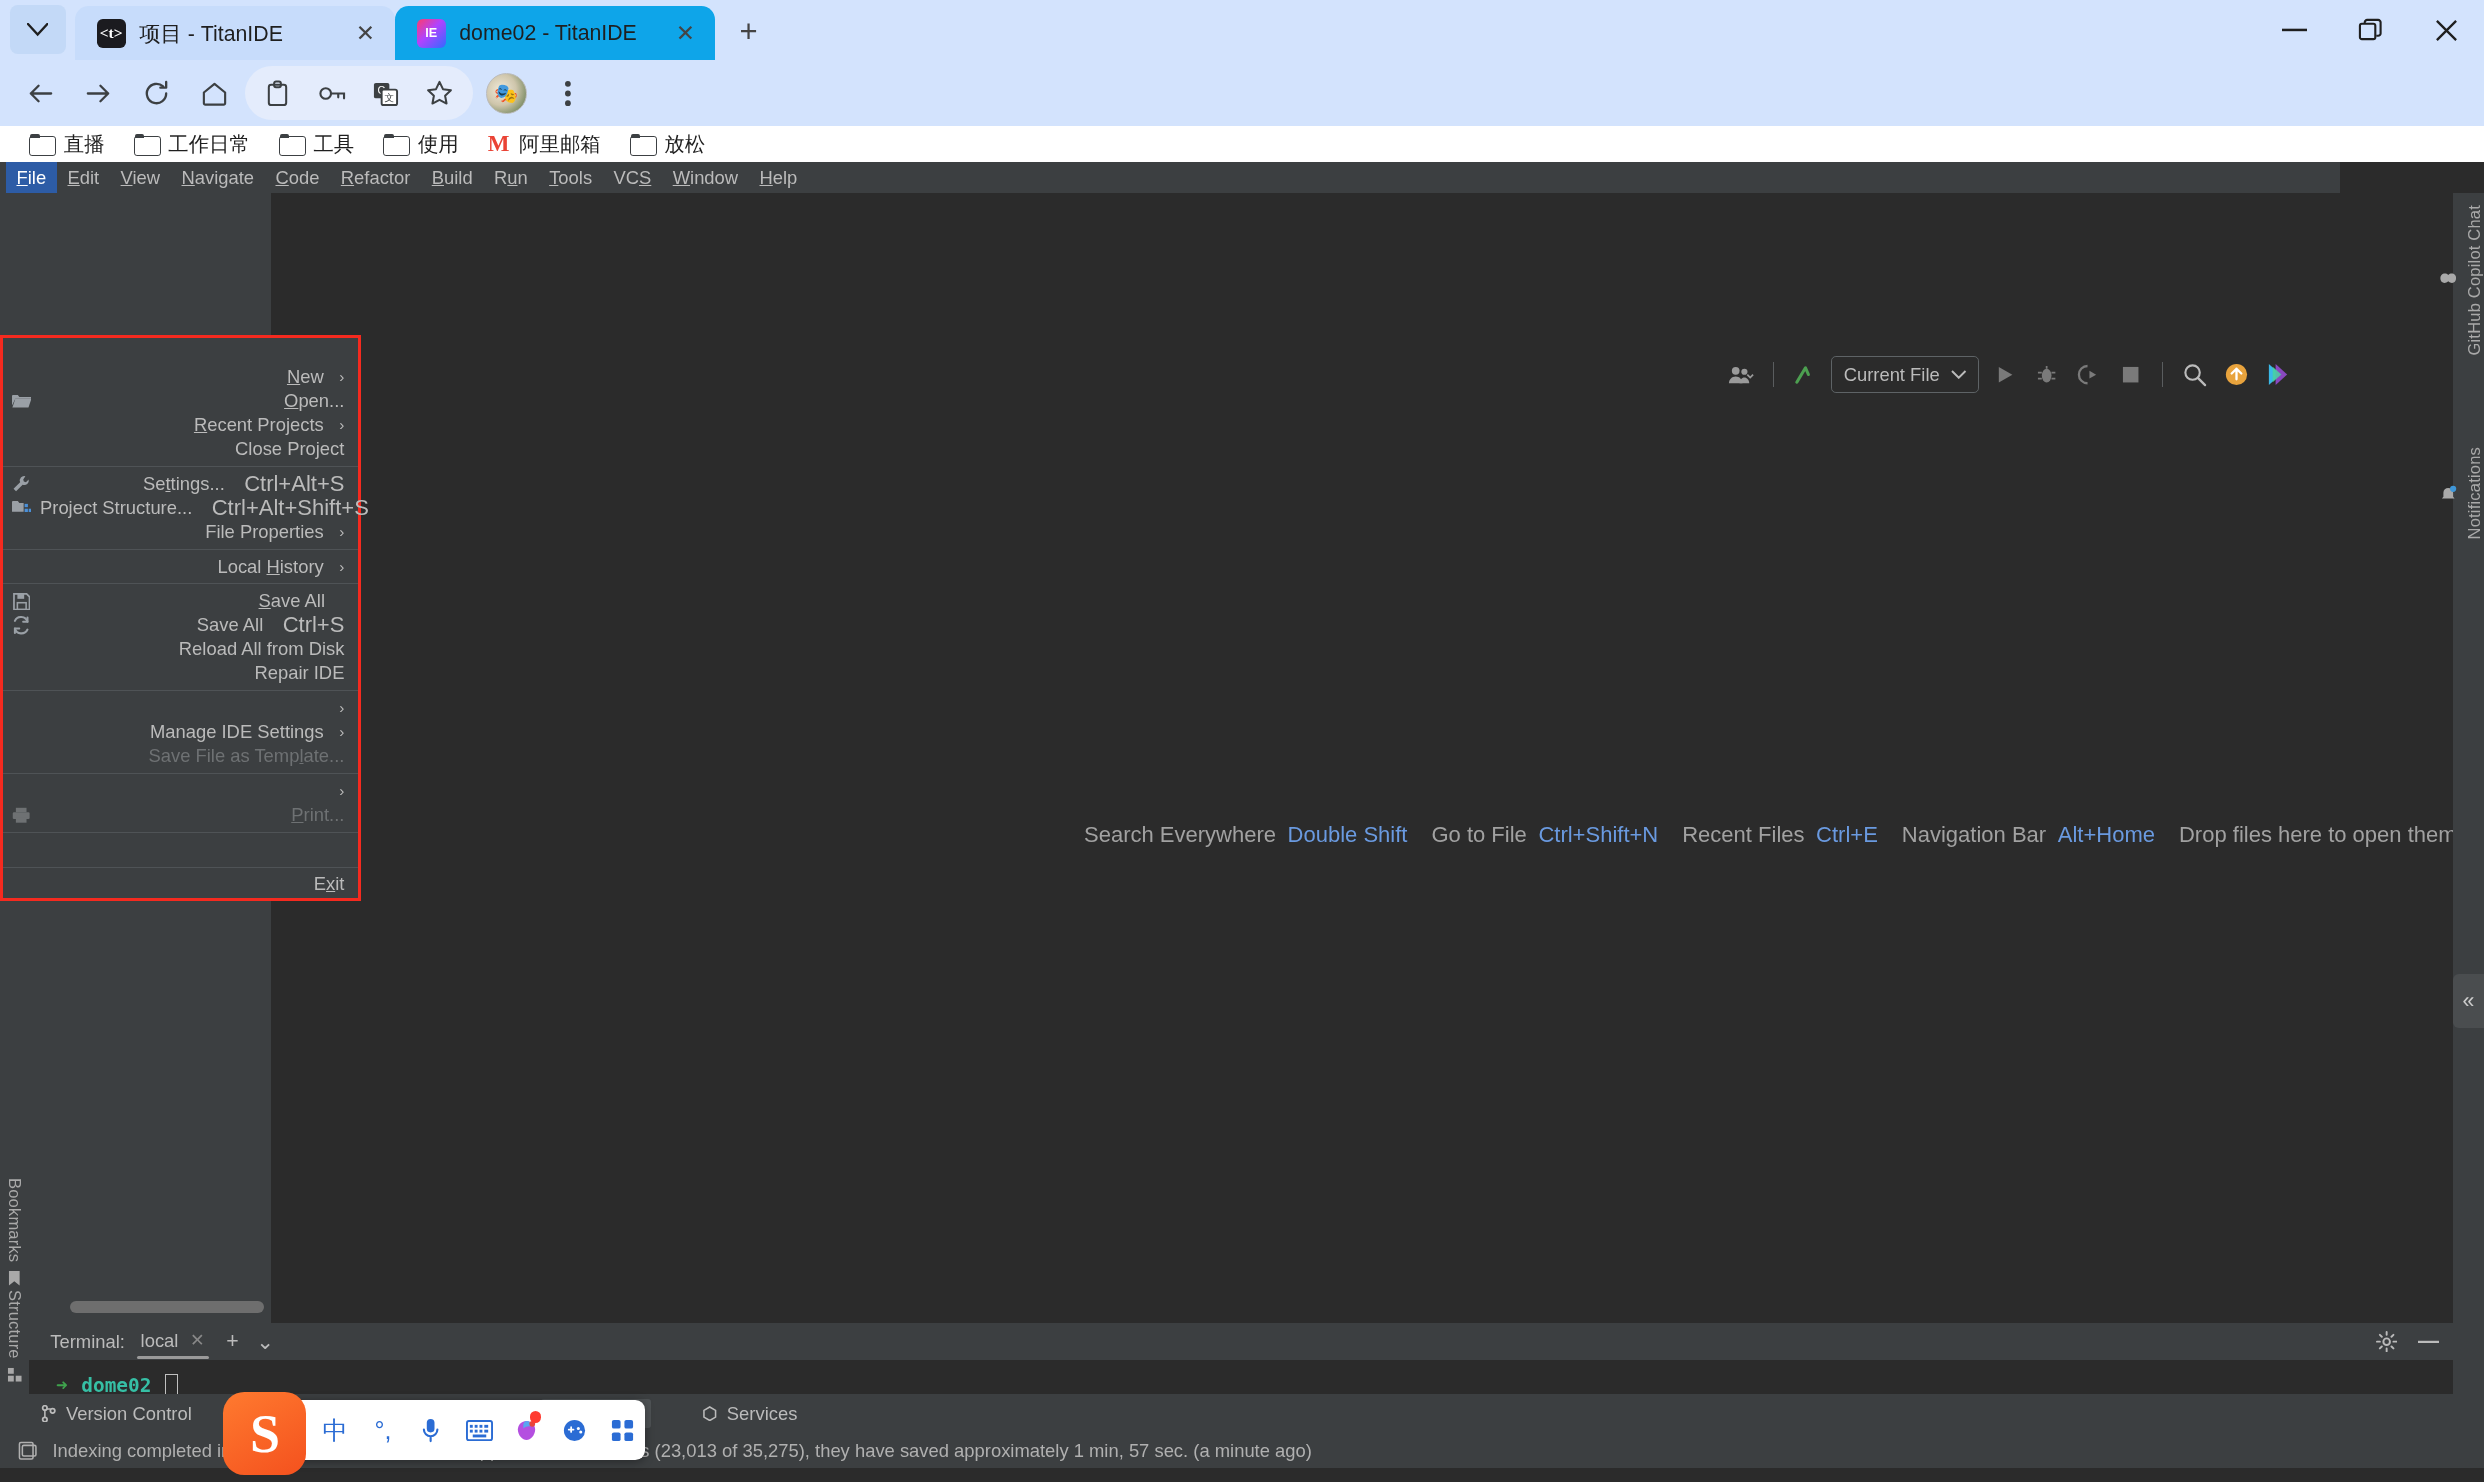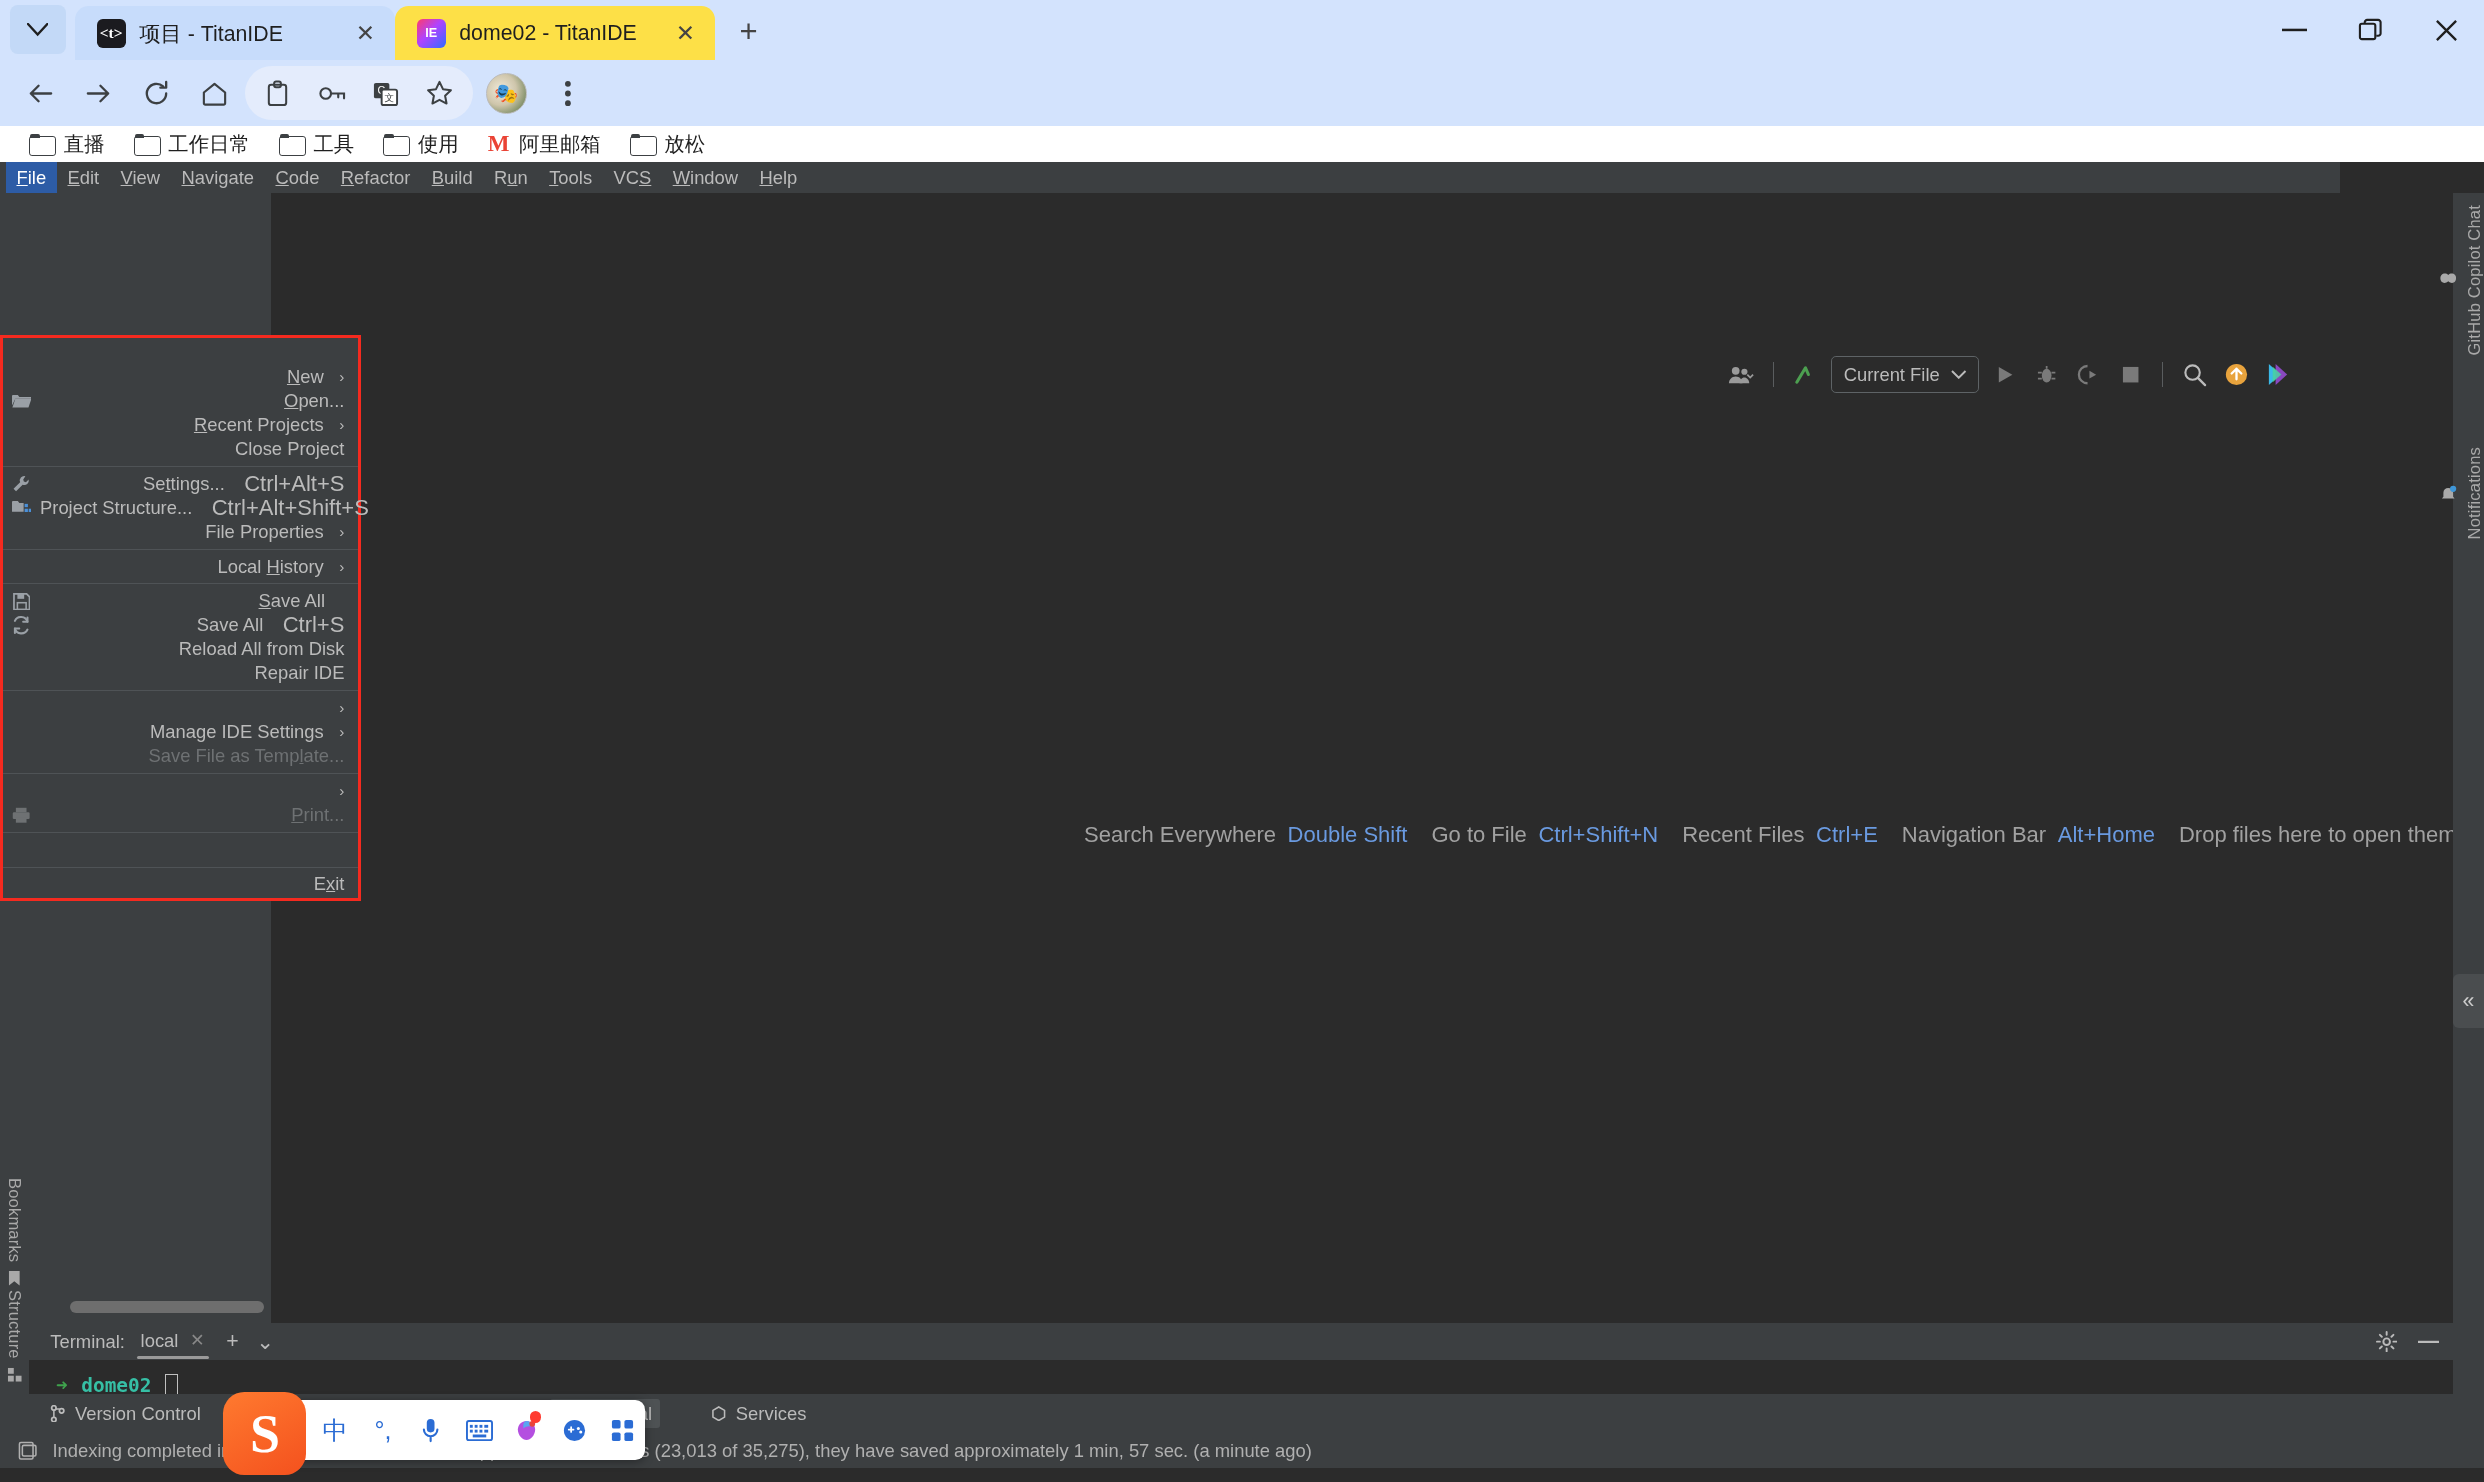--- a/index.html
+++ b/index.html
@@ -24,21 +24,21 @@
   }
   .tab {
     height: 54px; min-width: 320px; max-width: 388px;
     display: flex; align-items: center; gap: 13.6px;
     padding: 0 15.5px 0 21.3px;
     border-radius: 13.6px 13.6px 0 0;
     position: relative;
     font-size: 21.3px; color: #1f1f1f;
   }
   .tab.inactive { background: #c7dcfb; }
-  .tab.active { background: #fde047; }
+  .tab.active { background: #0ea5e9; }
   .tab-favicon {
     width: 29px; height: 29px; flex: 0 0 29px;
     border-radius: 5.8px; display: flex; align-items: center;
     justify-content: center; font-size: 14.6px; font-weight: bold;
   }
   .fav-titan { background: #1b1b1f; color: #ffffff; font-size: 15.5px; font-family: "Liberation Serif", serif;}
   .fav-ie {
     background: linear-gradient(135deg,#ff3b6b 0%,#b043ff 45%,#2f6bff 100%);
     color:#fff; font-size:12.6px; font-weight:700;
   }
@@ -224,21 +224,21 @@
     display: flex; align-items: flex-start; gap: 13.6px;
   }
   .term-arrow { color: #3fa34d; }
   .term-cwd { color: #36bfa5; font-weight: bold; }
   .term-cursor { width: 12.6px; height: 27px; border: 1.9px solid #c0c0c0; }
 
   
   #status-tabs {
     position: absolute; left: 0; bottom: 35px; width: 2484px; height: 39px;
     background: #3c3f41; display: flex; align-items: center;
-    padding-left: 42px; gap: 43px;
+    padding-left: 33px; gap: 43px;
   }
   .stab { display: flex; align-items: center; gap: 9.7px;
     font-size: 18.4px; color: #bbbbbb; padding: 3.9px 7.8px; }
   .stab.active { background: #4e5254; border-radius: 2.9px; }
 
   #status-bar {
     position: absolute; left: 0; bottom: 0; width: 2484px; height: 35px;
     background: #3c3f41; display: flex; align-items: center;
     padding-left: 17.5px; gap: 15.5px; font-size: 18.4px; color: #b0b0b0;
   }

